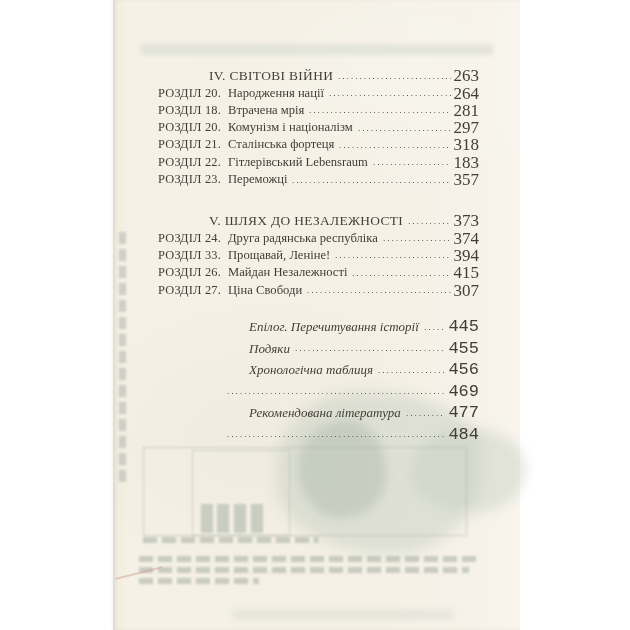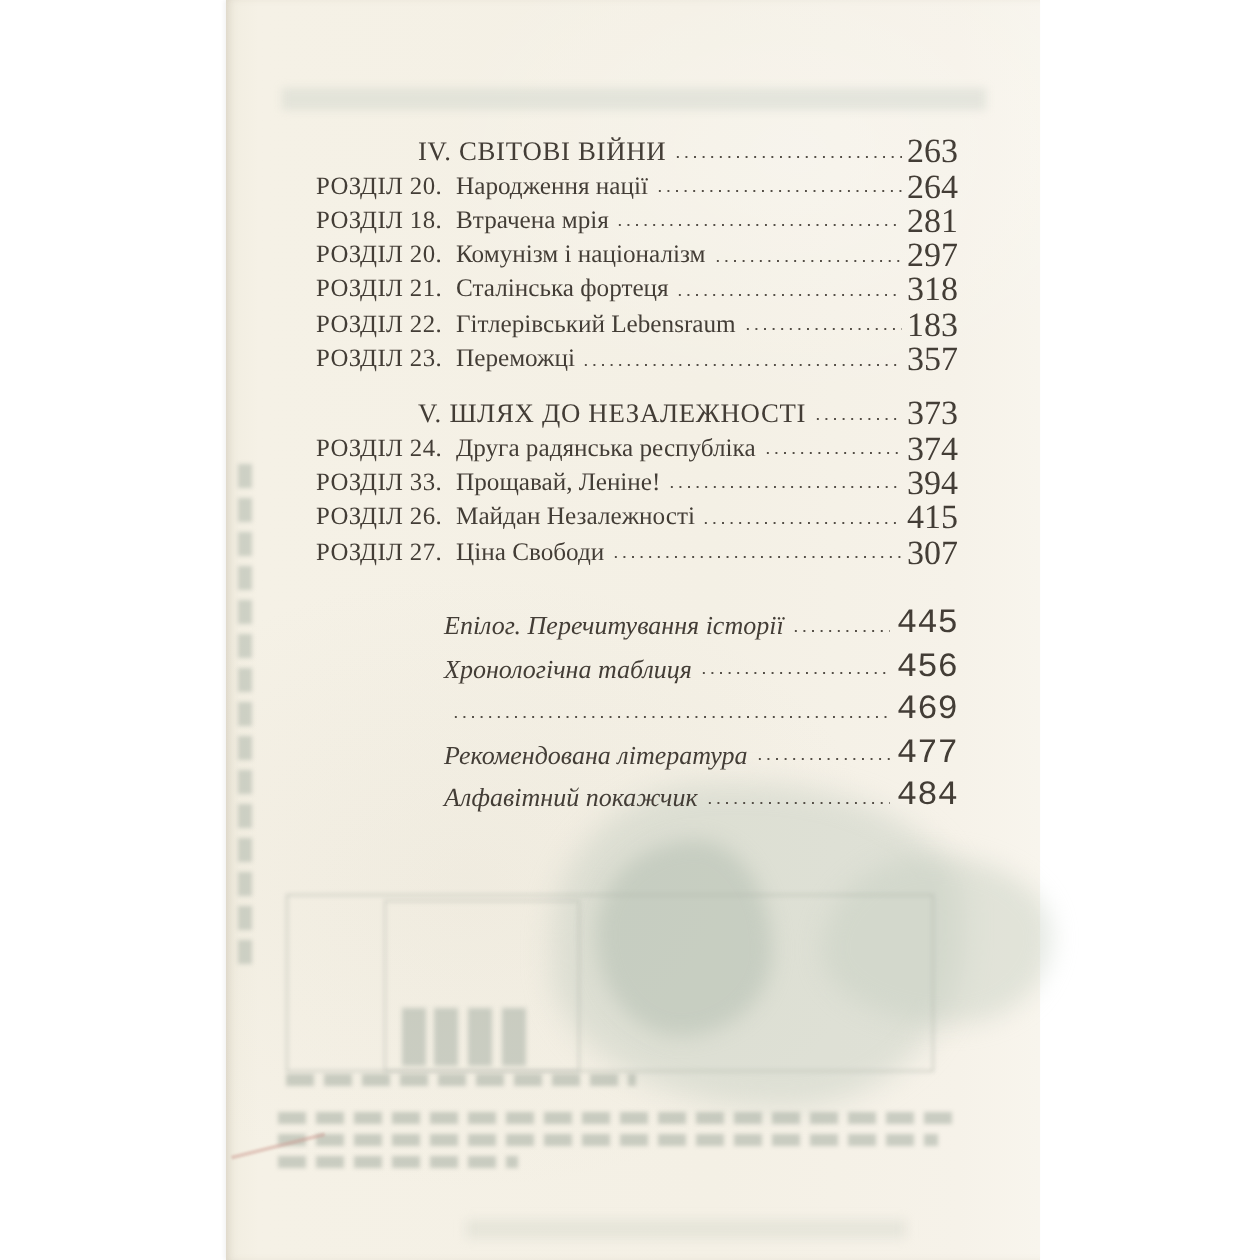--- a/index.html
+++ b/index.html
@@ -31,24 +31,24 @@
   .row .lbl{font-size:12.4px;line-height:15px;letter-spacing:.2px;margin-right:7px;}
   .row .ttl{font-size:12.6px;line-height:15px;}
   .row .pg{font-size:17px;line-height:15px;}
   .leader{
     flex:1 1 auto;height:3px;margin:0 3px 3.5px 4px;min-width:12px;
     background-image:radial-gradient(circle 1px at 2px 1.5px,#544e46 55%,rgba(0,0,0,0) 60%);
     background-size:4.3px 3px;background-repeat:repeat-x;background-position:left bottom;
   }
   .heading{margin-bottom:0;}
   .heading .ttl{font-size:13.4px;letter-spacing:.35px;padding-left:51px;}
-  .sec2{margin-top:10px;}
+  .sec2{margin-top:24px;}
   .backmatter{margin-top:15px;}
   .backmatter .row{height:21.5px;font-style:italic;padding-left:64px;}
-  .backmatter .ttl{font-size:13px;}
+  .backmatter .ttl{font-size:13px;margin-left:27px;}
   .backmatter .pg{font-style:normal;font-family:Liberation Mono, monospace;}
   
   .ghost{position:absolute;z-index:1;pointer-events:none;}
   .g-band-top{left:28px;top:44px;width:352px;height:11px;background:rgba(203,209,199,.42);filter:blur(2px);}
   .g-outer-box{left:30px;top:447px;width:322px;height:87px;border:1px solid rgba(176,183,171,.55);filter:blur(1px);}
   .g-inner-box{left:79px;top:450px;width:96px;height:84px;border:1px solid rgba(176,183,171,.5);filter:blur(1px);}
   .g-bar{top:504px;width:12px;height:29px;background:rgba(168,177,165,.55);filter:blur(1.2px);}
   .g-bar1{left:88px;} .g-bar2{left:104px;} .g-bar3{left:121px;} .g-bar4{left:138px;}
   .g-blob-main{left:163px;top:392px;width:205px;height:162px;background:rgba(199,207,195,.5);
     border-radius:45% 60% 50% 65%/55% 45% 60% 50%;filter:blur(7px);}
@@ -165,34 +165,38 @@
       <span class="pg">307</span>
     </div>
 
     <div class="backmatter">
       <div class="row">
         <span class="ttl">Епілог. Перечитування історії</span>
         <span class="leader"></span>
         <span class="pg">445</span>
       </div>
       <div class="row">
+        <span class="ttl">Подяки</span>
+        <span class="leader"></span>
+        <span class="pg">455</span>
+      </div>
+      <div class="row">
         <span class="ttl">Хронологічна таблиця</span>
         <span class="leader"></span>
         <span class="pg">456</span>
       </div>
       <div class="row">
         <span class="leader"></span>
         <span class="pg">469</span>
       </div>
       <div class="row">
         <span class="ttl">Рекомендована література</span>
         <span class="leader"></span>
         <span class="pg">477</span>
       </div>
       <div class="row">
-        <span class="ttl">Алфавітний покажчик</span>
         <span class="leader"></span>
         <span class="pg">484</span>
       </div>
     </div>
 
   </div>
 </div>
 
 </body></html>

